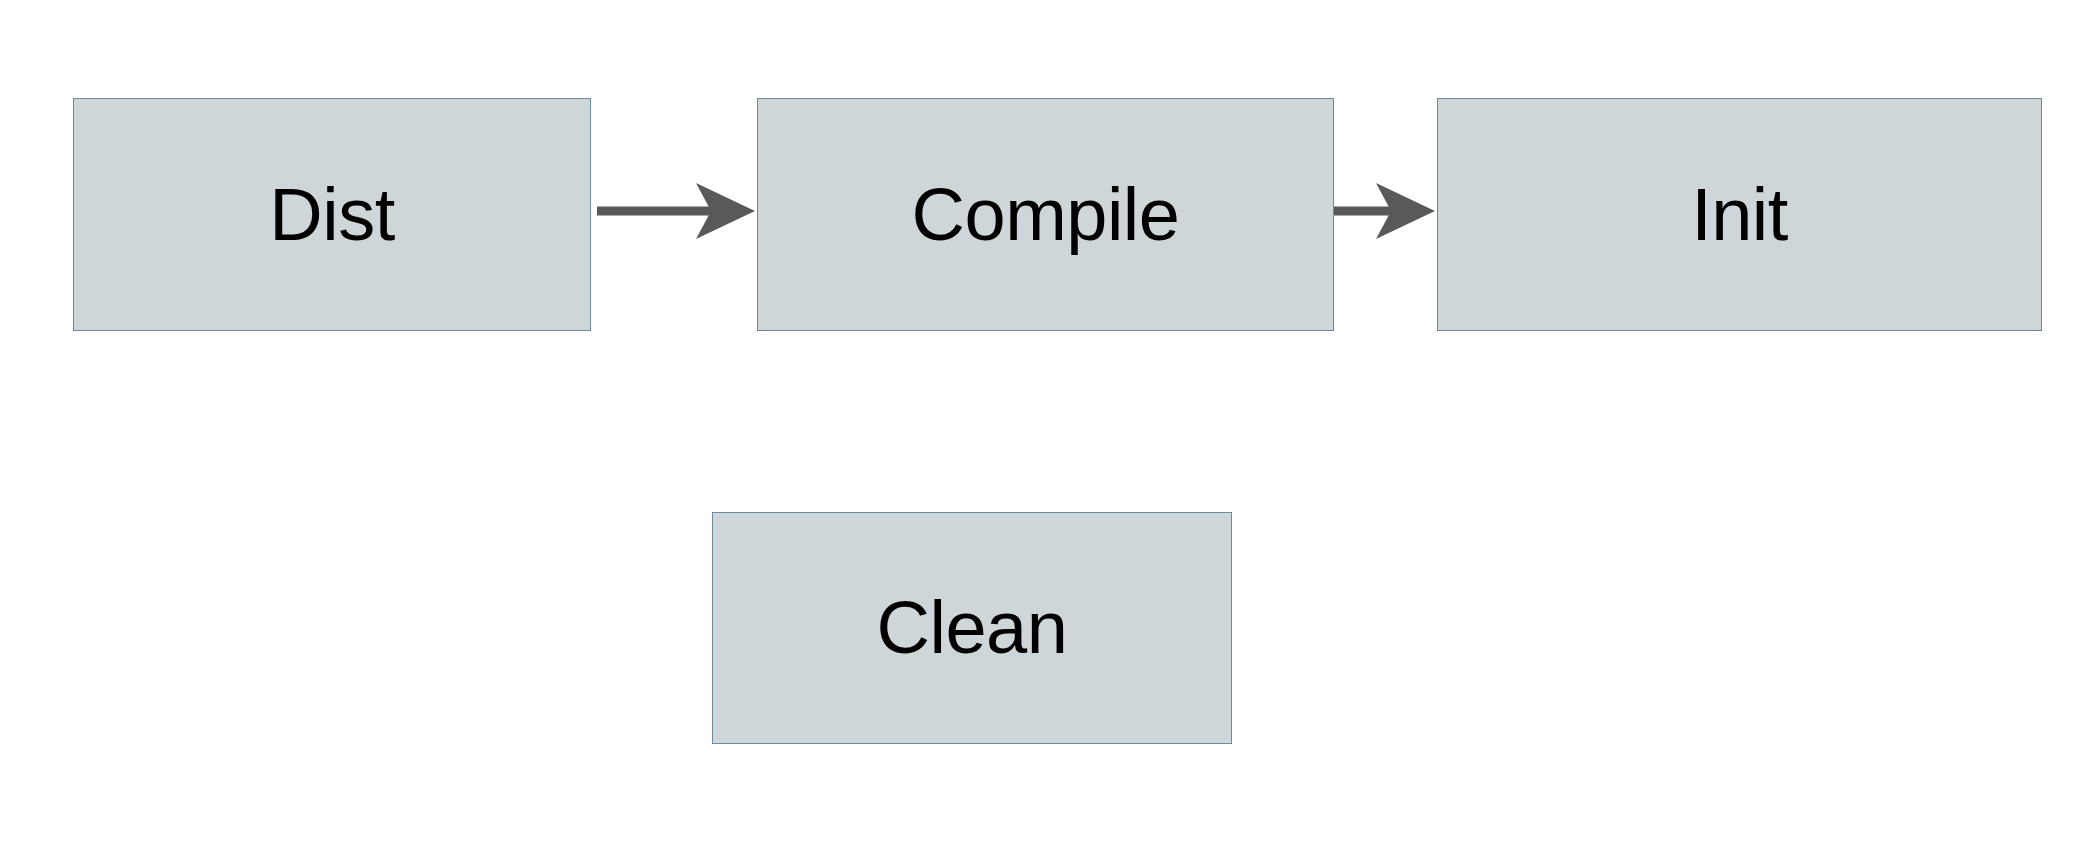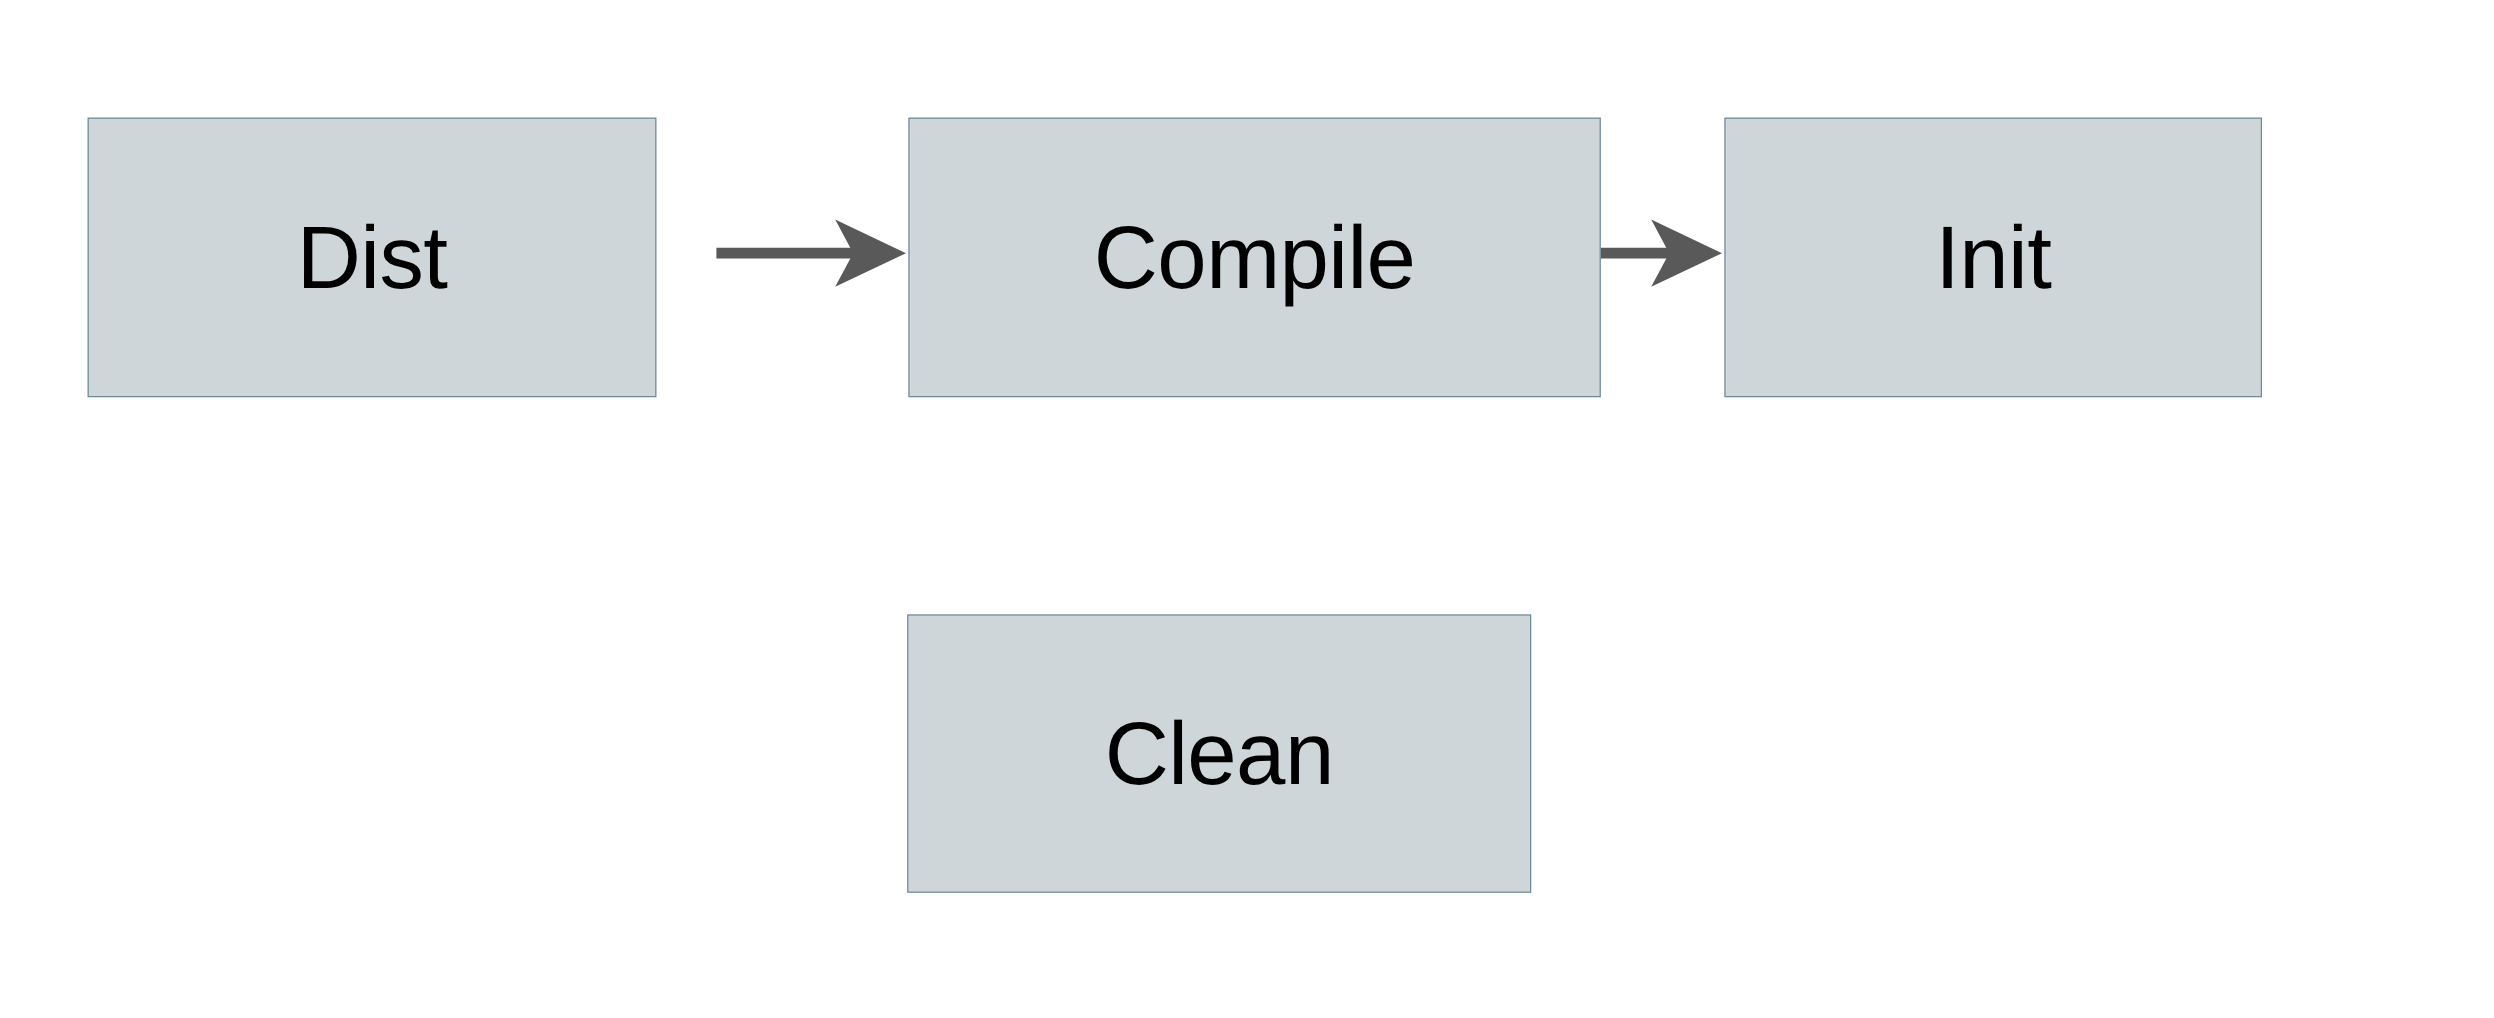--- a/index.html
+++ b/index.html
@@ -71,29 +71,29 @@
     <g>
       <line class="edge-path" x1="597" y1="211" x2="712" y2="211"></line>
       <path class="edge-head" d="M 755 211 L 696 183 L 711 211 L 696 239 Z"></path>
     </g>
     <g>
       <line class="edge-path" x1="1280" y1="211" x2="1392" y2="211"></line>
       <path class="edge-head" d="M 1435 211 L 1376 183 L 1391 211 L 1376 239 Z"></path>
     </g>
   </svg>
 
-  <div class="node-box" style="left:73px; top:98px; width:474px; height:233px;">
+  <div class="node-box" style="left:73px; top:98px; width:518px; height:233px;">
     <span class="node-label">Dist</span>
   </div>
 
   <div class="node-box" style="left:757px; top:98px; width:577px; height:233px;">
     <span class="node-label">Compile</span>
   </div>
 
-  <div class="node-box" style="left:1437px; top:98px; width:448px; height:233px;">
+  <div class="node-box" style="left:1437px; top:98px; width:605px; height:233px;">
     <span class="node-label">Init</span>
   </div>
 
-  <div class="node-box" style="left:756px; top:512px; width:520px; height:232px;">
+  <div class="node-box" style="left:712px; top:512px; width:520px; height:232px;">
     <span class="node-label">Clean</span>
   </div>
 
 </div>
 
 </body></html>

